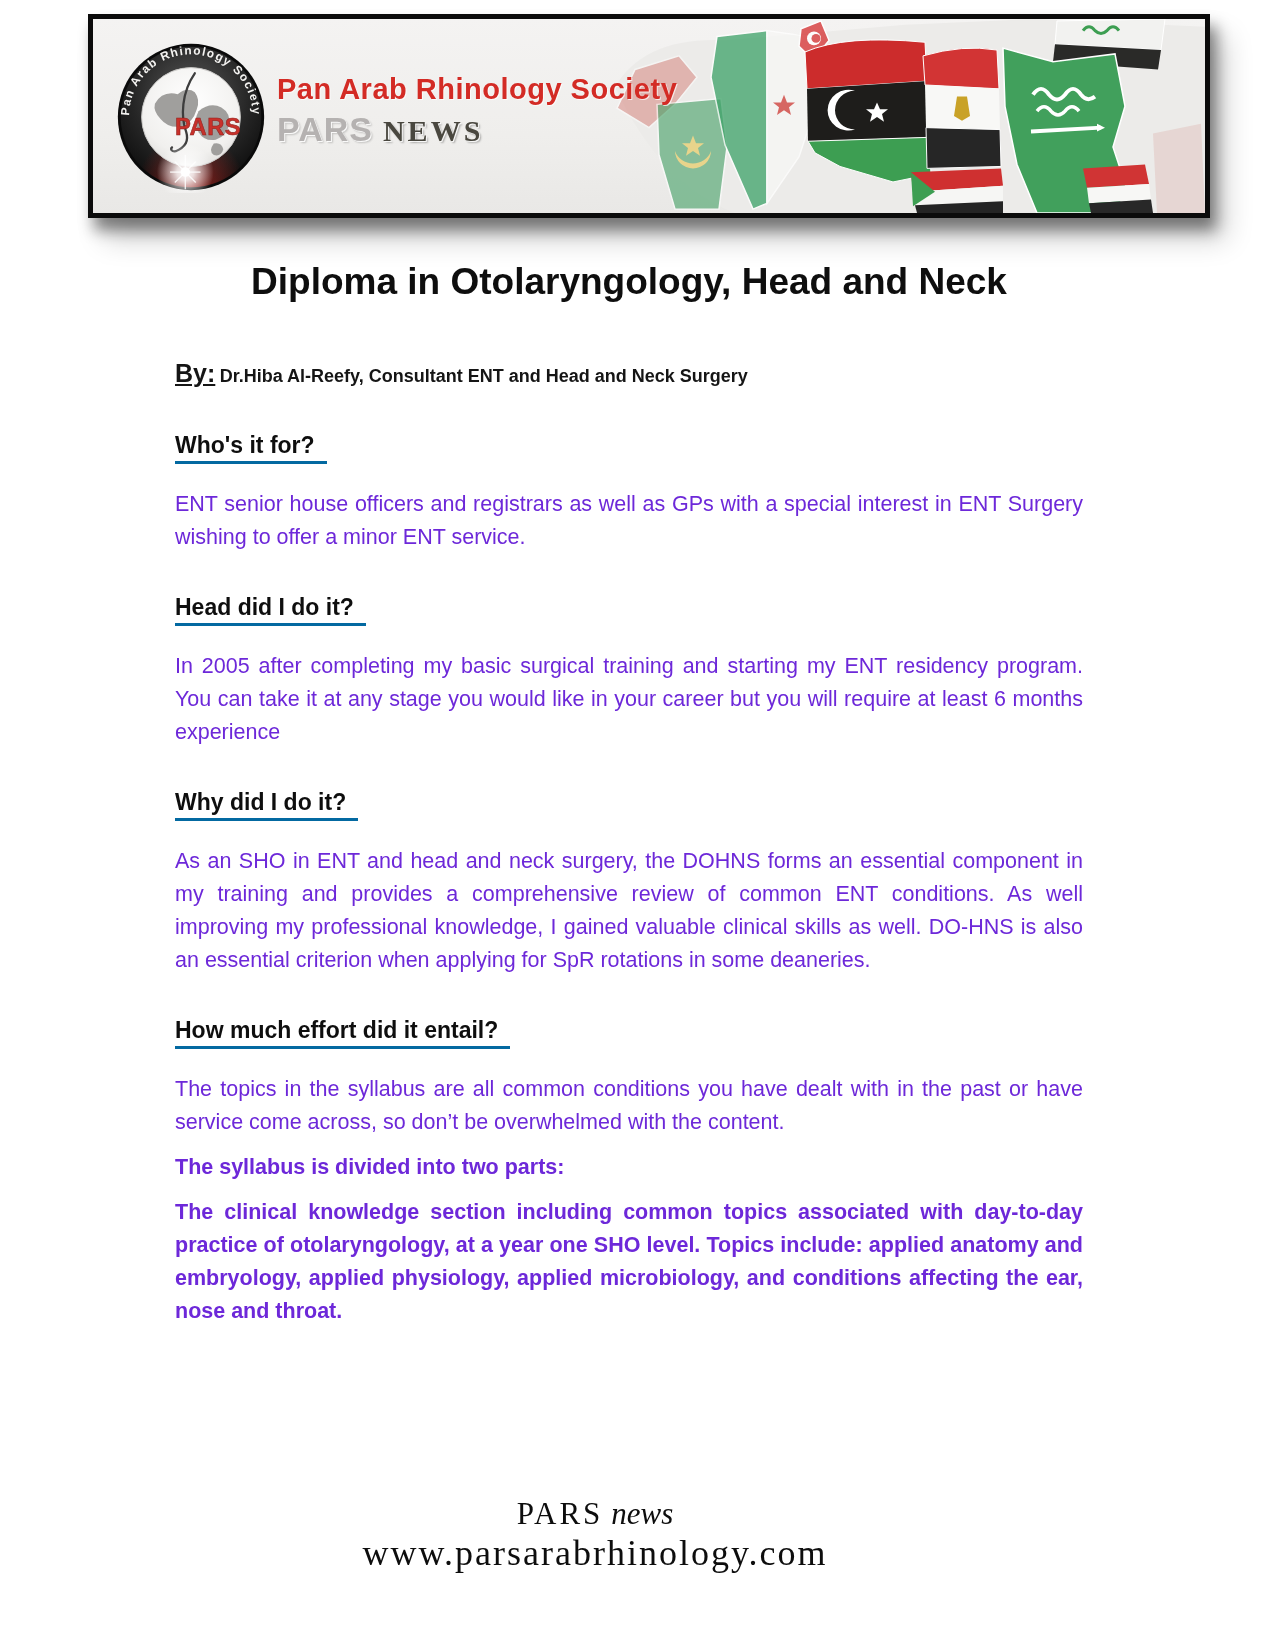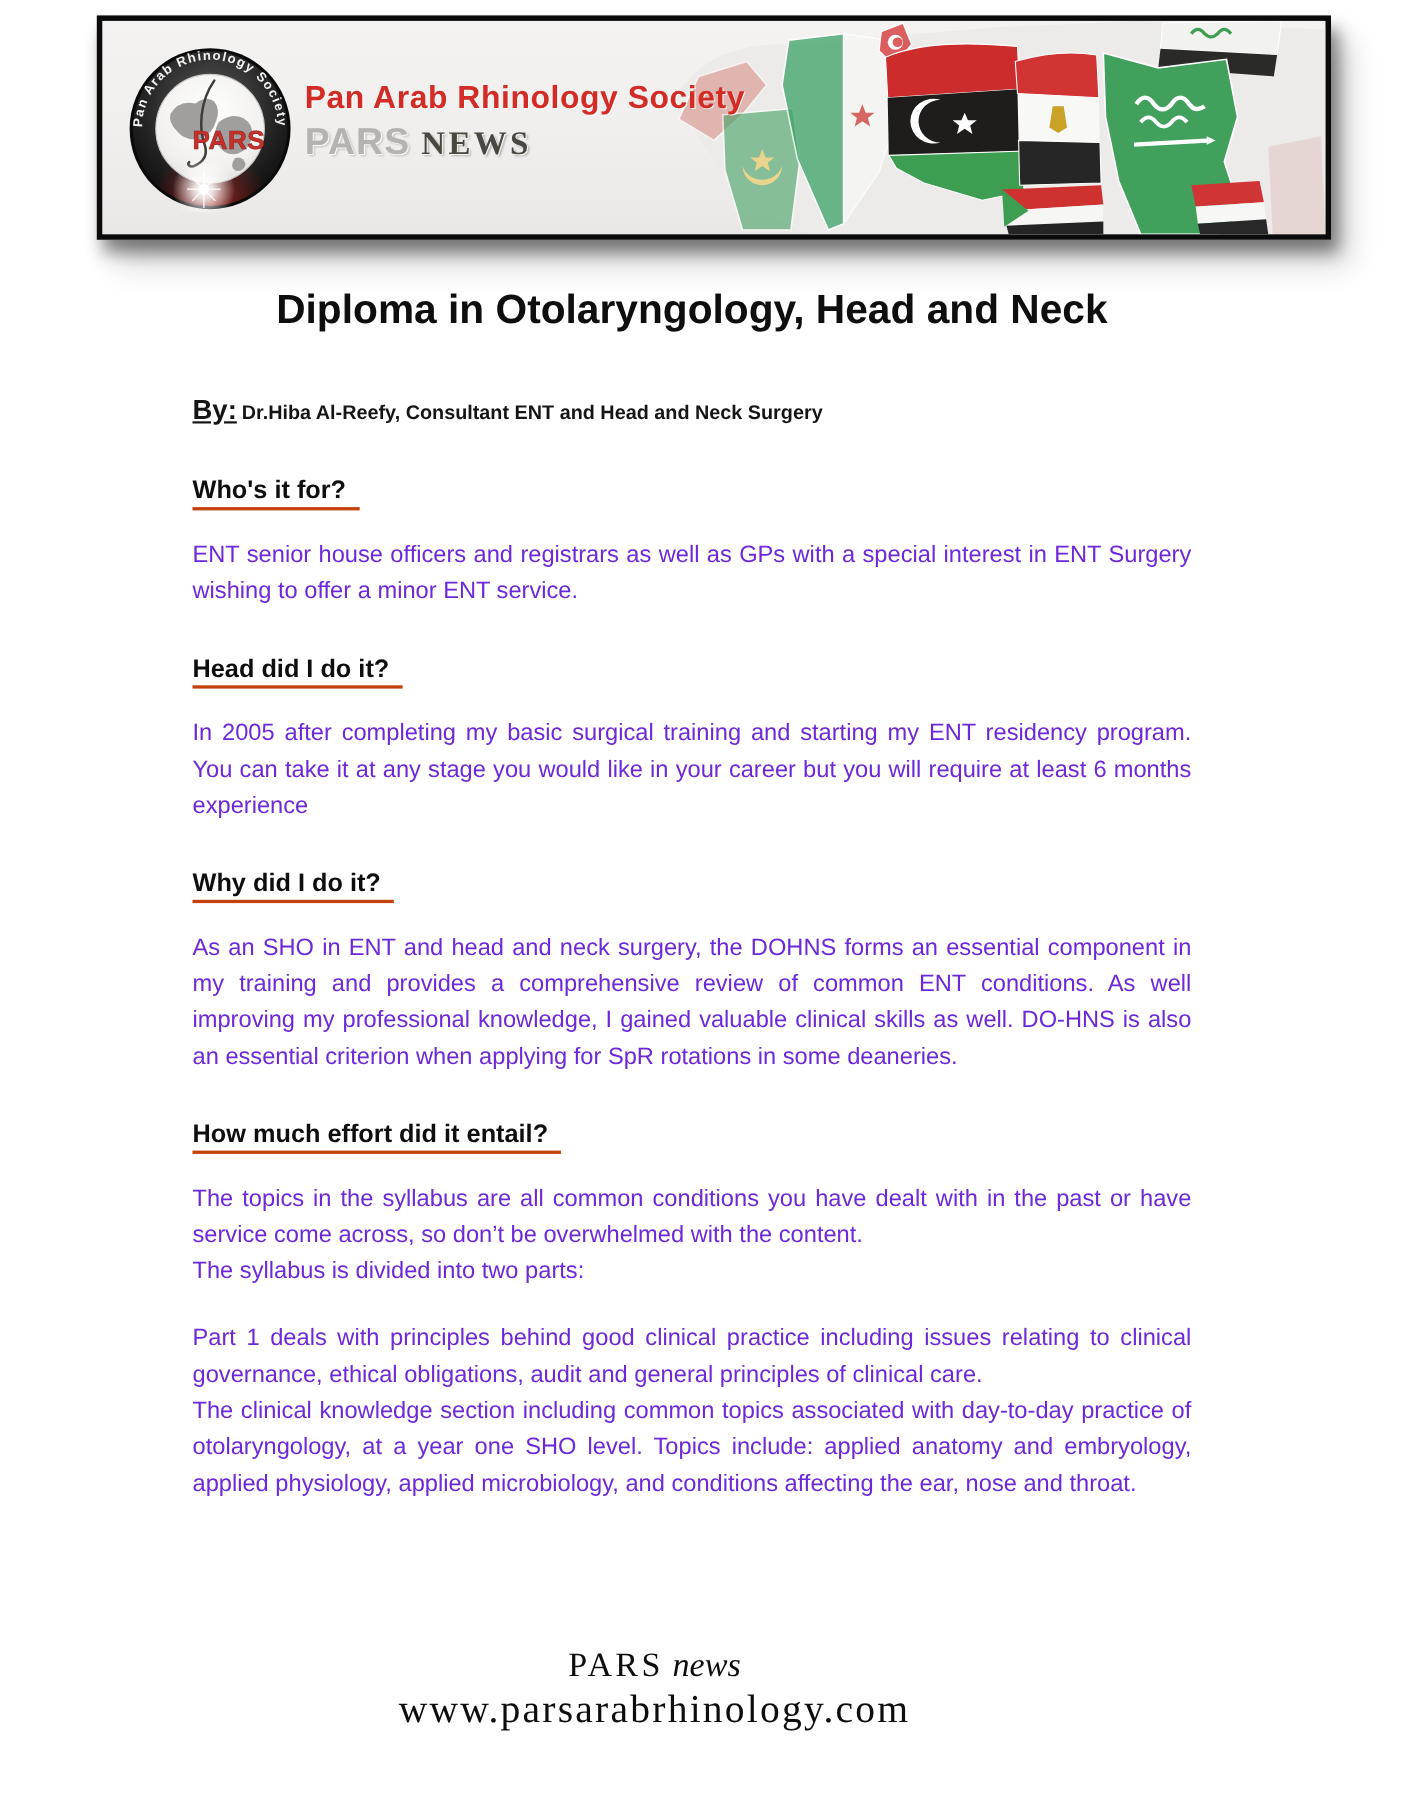--- a/index.html
+++ b/index.html
@@ -40,26 +40,26 @@
     margin:254px 0 0 0; text-align:center;
     font-size:37px; line-height:56px; font-weight:700; color:#0e0e0e;
     letter-spacing:0px;
   }
   .byline{margin-top:48px; line-height:30px; font-weight:700; color:#151515;}
   .byline .by{font-size:25px;text-decoration:underline;}
   .byline .who{font-size:18px;}
   h2.sec{
     margin:38px 0 0 0; line-height:30px; font-size:23px; font-weight:700; color:#0e0e0e;
   }
-  h2.sec span{border-bottom:3px solid #c2410c; padding-bottom:3px; padding-right:12px;}
+  h2.sec span{border-bottom:3px solid #0369a1; padding-bottom:3px; padding-right:12px;}
   p.body{
     margin:28px 0 0 0; font-size:21.5px; line-height:33px; text-align:justify;
     color:#6d28d9;
   }
-  p.body.cont{margin-top:0;}
+  p.body.cont{margin-top:12px;font-weight:bold;}
   
   .footer{position:absolute; left:0; top:1496px; width:1190px; text-align:center;
           font-family:"Liberation Serif", serif; color:#0d0d0d;}
   .footer .brandline{font-size:31px; line-height:36px;}
   .footer .brandline .b{letter-spacing:3px;}
   .footer .brandline .n{font-style:italic; margin-left:8px;}
   .footer .site{font-size:36px; line-height:42px; letter-spacing:2px;}
 </style>
 </head>
 <body>
@@ -219,21 +219,20 @@
 
     <h2 class="sec"><span>Head did I do it?</span></h2>
     <p class="body">In 2005 after completing my basic surgical training and starting my ENT residency program. You can take it at any stage you would like in your career but you will require at least 6 months experience</p>
 
     <h2 class="sec"><span>Why did I do it?</span></h2>
     <p class="body">As an SHO in ENT and head and neck surgery, the DOHNS forms an essential component in my training and provides a comprehensive review of common ENT conditions. As well improving my professional knowledge, I gained valuable clinical skills as well. DO-HNS is also an essential criterion when applying for SpR rotations in some deaneries.</p>
 
     <h2 class="sec"><span>How much effort did it entail?</span></h2>
     <p class="body">The topics in the syllabus are all common conditions you have dealt with in the past or have service come across, so don’t be overwhelmed with the content.</p>
     <p class="body cont">The syllabus is divided into two parts:</p>
-    <p class="body">Part 1 deals with principles behind good clinical practice including issues relating to clinical governance, ethical obligations, audit and general principles of clinical care.</p>
     <p class="body cont">The clinical knowledge section including common topics associated with day-to-day practice of otolaryngology, at a year one SHO level. Topics include: applied anatomy and embryology, applied physiology, applied microbiology, and conditions affecting the ear, nose and throat.</p>
   </div>
 
   <div class="footer">
     <div class="brandline">
       <span class="b">PARS</span><span class="n">news</span>
     </div>
     <div class="site">www.parsarabrhinology.com</div>
   </div>
 

